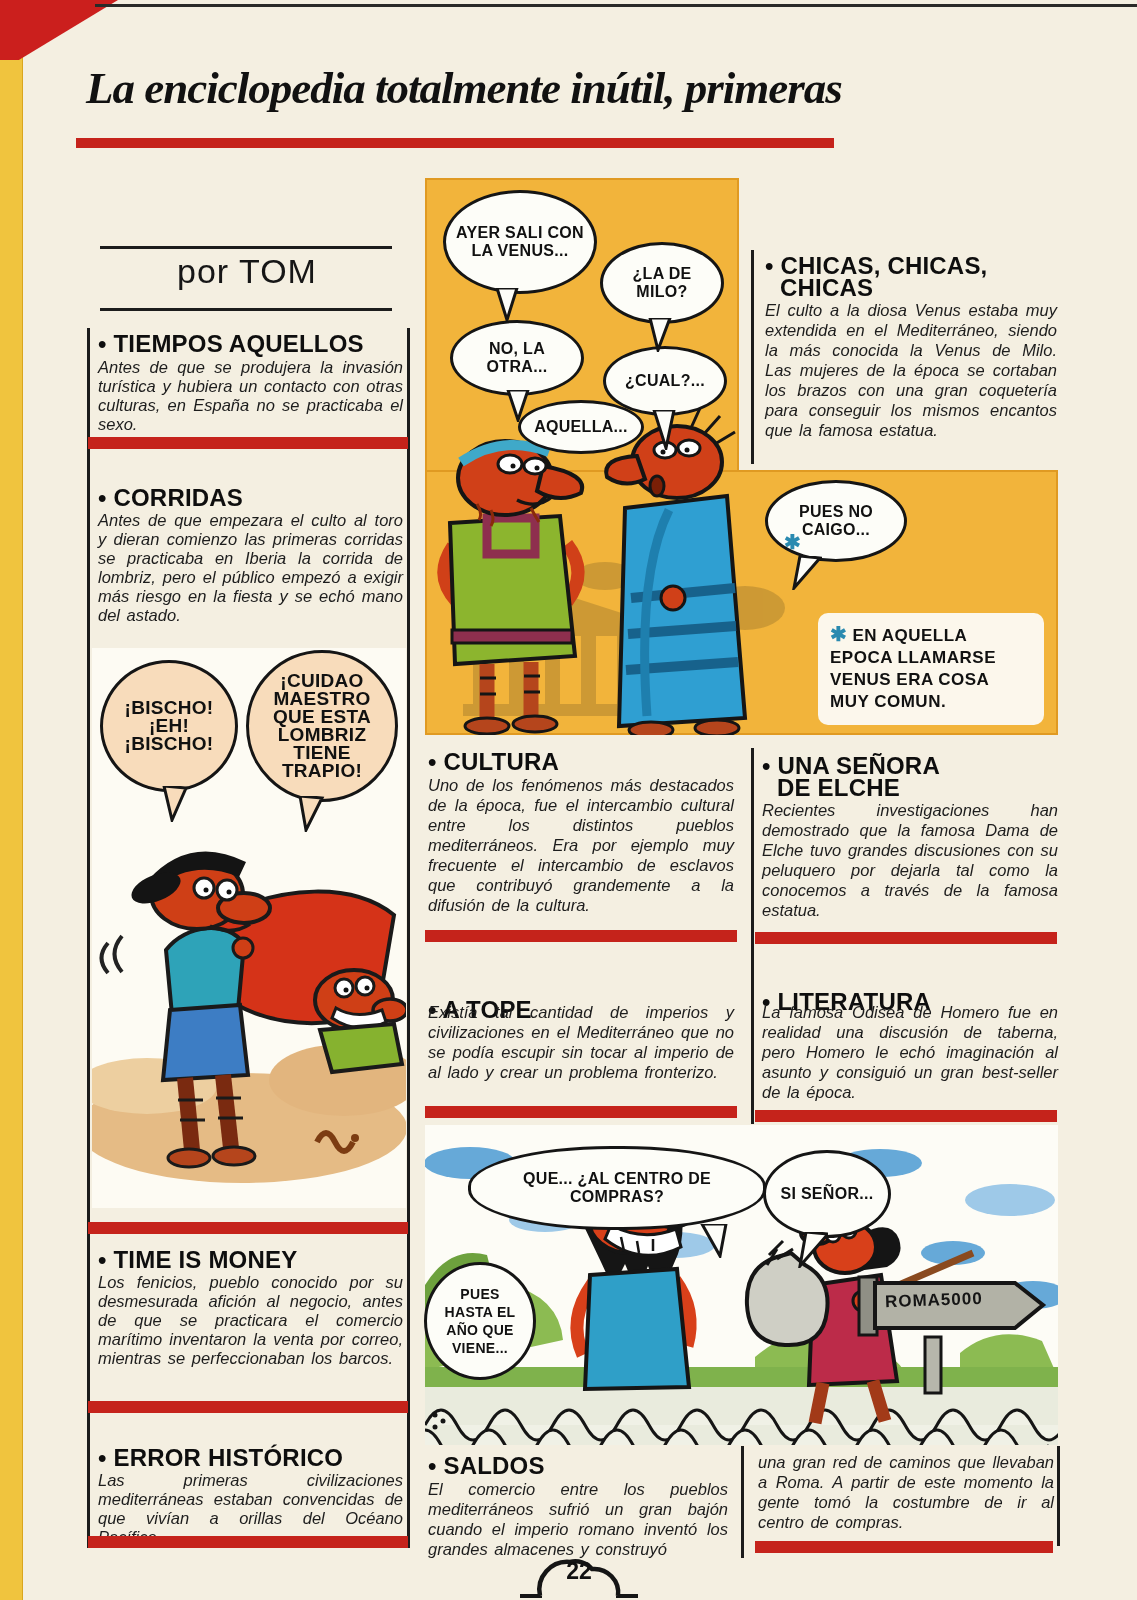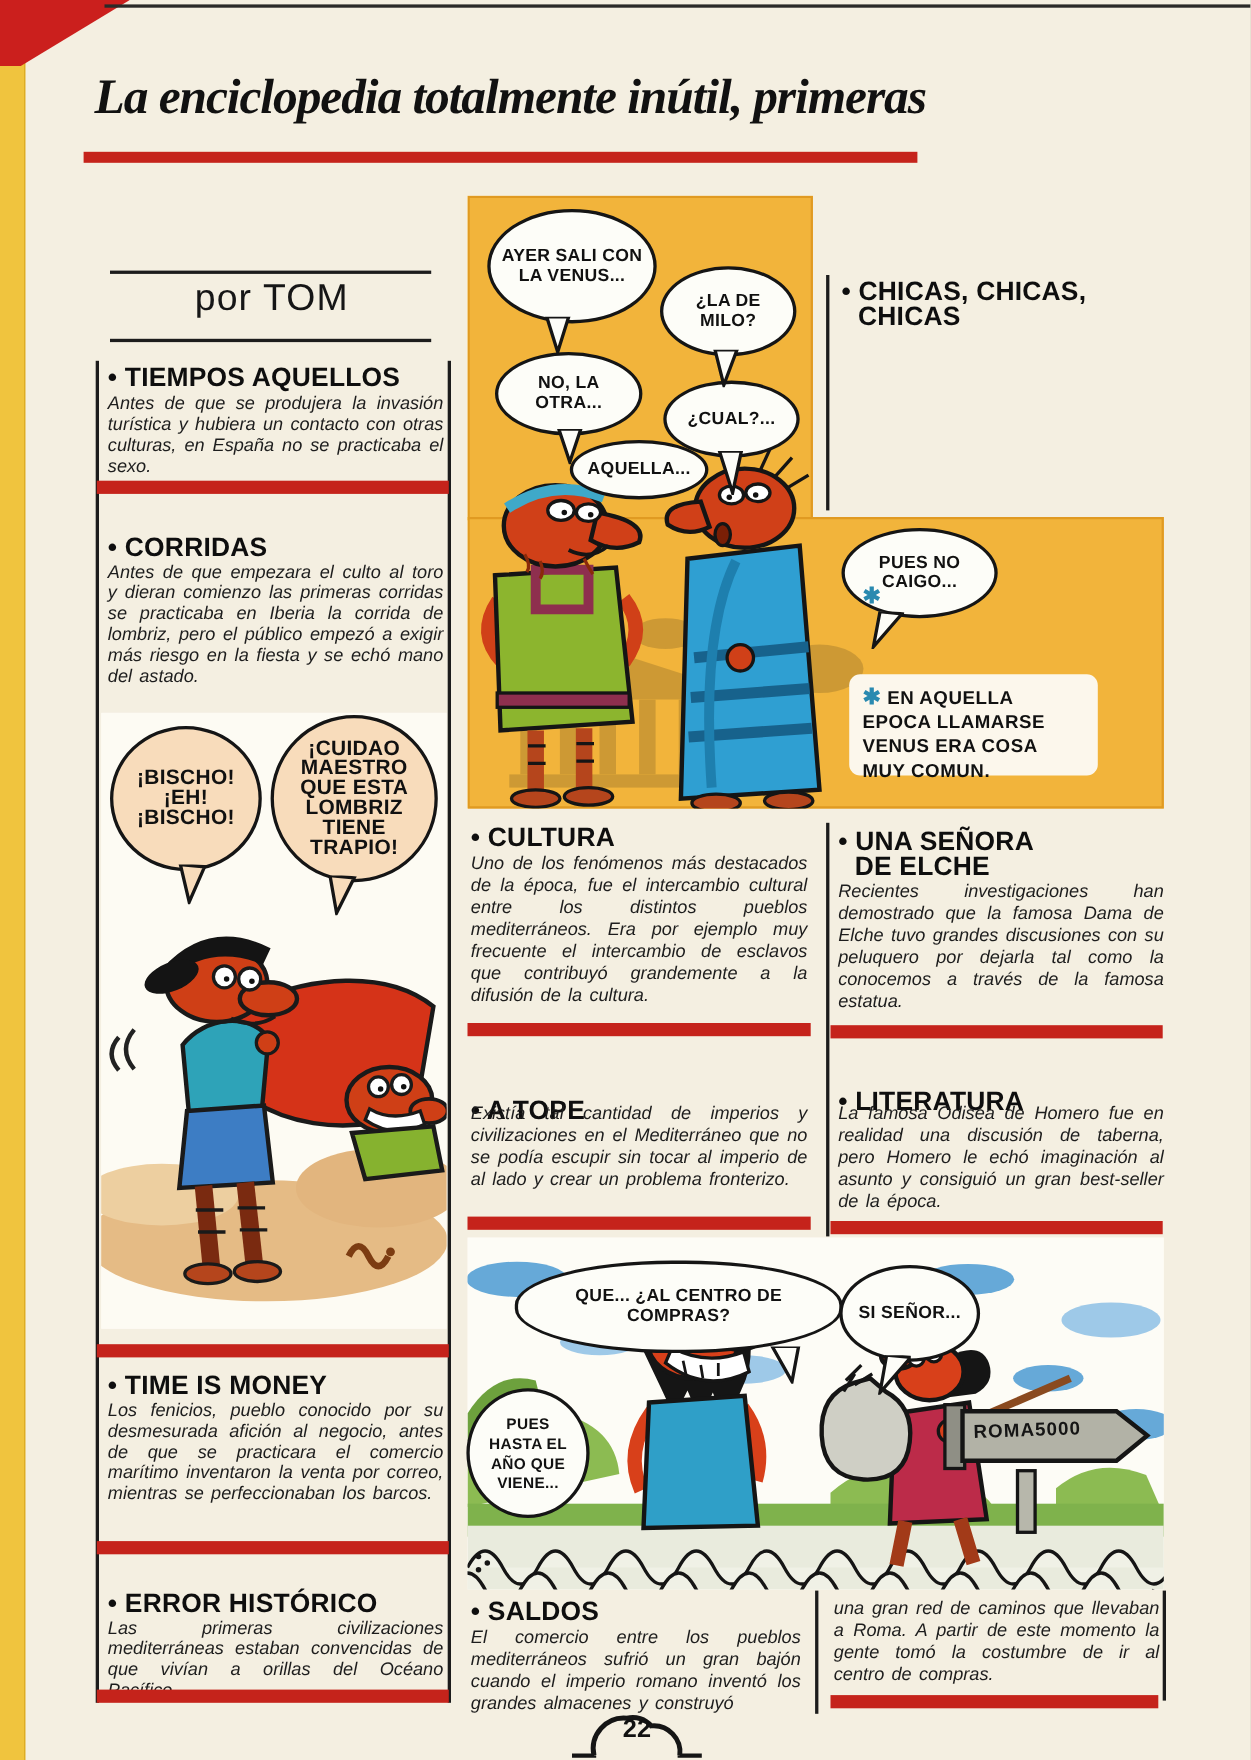--- a/index.html
+++ b/index.html
@@ -195,27 +195,28 @@
     <polygon points="2,0 22,0 14,38" fill="#fdfdf8" stroke="#151515" stroke-width="3"></polygon>
   </svg>
   <div class="bubble big" style="left:518px;top:400px;width:126px;height:54px;">AQUELLA...</div>
   <div class="bubble big" style="left:765px;top:480px;width:142px;height:82px;">
     <span>PUES NO CAIGO...</span>
     <span class="marker" style="position:absolute;left:16px;bottom:8px;font-size:20px;">✱</span>
   </div>
   <svg class="tail" style="left:792px;top:556px;" width="30" height="34">
     <polygon points="8,0 28,2 2,32" fill="#fdfdf8" stroke="#151515" stroke-width="3"></polygon>
   </svg>
-  <div class="footnote" style="left:772px;top:613px;width:226px;height:92px;">
+  <div class="footnote" style="left:818px;top:613px;width:226px;height:112px;">
     <span class="marker" style="font-size:20px;">✱</span>
     <span>EN AQUELLA EPOCA LLAMARSE VENUS ERA COSA MUY COMUN.</span>
   </div>
 
   <div class="sec-title" style="left:765px;top:252px;width:292px;">• CHICAS, CHICAS,</div>
   <div class="sec-title" style="left:780px;top:274px;width:292px;">CHICAS</div>
+  <div class="sec-body lh20" style="left:765px;top:300px;width:292px;">El culto a la diosa Venus estaba muy extendida en el Mediterráneo, siendo la más conocida la Venus de Milo. Las mujeres de la época se cortaban los brazos con una gran coquetería para conseguir los mismos encantos que la famosa estatua.</div>
 
   <div class="sec-title" style="left:428px;top:748px;width:306px;">• CULTURA</div>
   <div class="sec-body lh20" style="left:428px;top:775px;width:306px;">Uno de los fenómenos más destacados de la época, fue el intercambio cultural entre los distintos pueblos mediterráneos. Era por ejemplo muy frecuente el intercambio de esclavos que contribuyó grandemente a la difusión de la cultura.</div>
   <div class="rule-red" style="left:425px;top:930px;width:312px;"></div>
   <div class="sec-title" style="left:428px;top:975px;width:306px;margin-top:21px;">• A TOPE</div>
   <div class="sec-body lh20" style="left:428px;top:1002px;width:306px;">Existía tal cantidad de imperios y civilizaciones en el Mediterráneo que no se podía escupir sin tocar al imperio de al lado y crear un problema fronterizo.</div>
   <div class="rule-red" style="left:425px;top:1106px;width:312px;"></div>
 
   <div class="sec-title" style="left:762px;top:752px;width:296px;">• UNA SEÑORA</div>
   <div class="sec-title" style="left:777px;top:774px;width:296px;">DE ELCHE</div>

